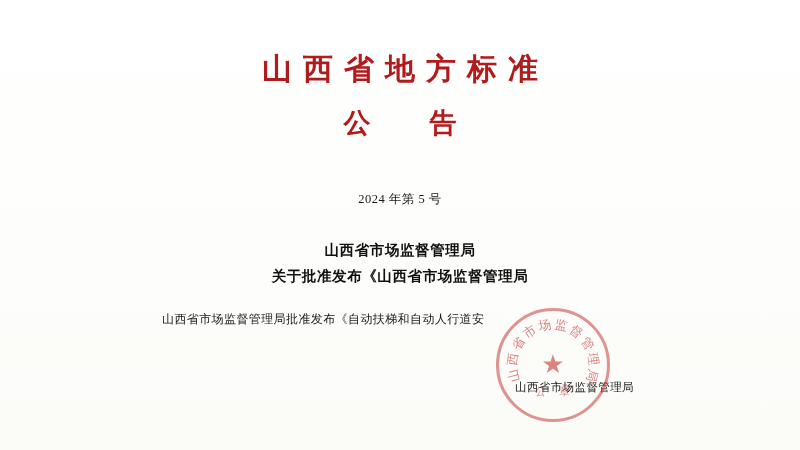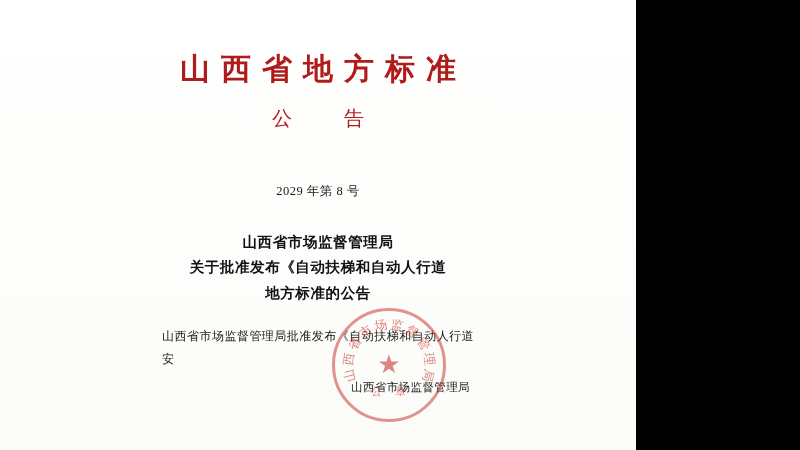--- a/index.html
+++ b/index.html
@@ -8,21 +8,21 @@
     background: #000;
   }
   body {
     width: 800px;
     height: 450px;
     overflow: hidden;
     font-family: "Liberation Serif", "DejaVu Serif", serif;
   }
   .page {
     position: relative;
-    width: 636px;
+    width: 800px;
     height: 450px;
     background: #ffffff;
     box-sizing: border-box;
   }
   
   .paper-tint {
     position: absolute;
     inset: 0;
     background: linear-gradient(180deg, #ffffff 0%, #fdfdfb 60%, #fbfbf8 100%);
     pointer-events: none;
@@ -41,23 +41,23 @@
     letter-spacing: 11px;
     font-weight: 700;
     margin: 14px 0 0 0;
     text-indent: 11px;
     line-height: 1.25;
     font-family: "DejaVu Serif", "Liberation Serif", serif;
   }
   .doc-subtitle {
     text-align: center;
     color: #b01c1c;
-    font-size: 20px;
+    font-size: 27px;
     letter-spacing: 16px;
-    font-weight: 400;
+    font-weight: 700;
     margin: 18px 0 0 0;
     text-indent: 16px;
     line-height: 1.25;
     font-family: "DejaVu Serif", "Liberation Serif", serif;
   }
   .doc-number {
     text-align: center;
     color: #1a1a1a;
     font-size: 12.5px;
     margin-top: 52px;
@@ -151,26 +151,25 @@
 
 <div class="page">
   <div class="paper-tint"></div>
 
   <div class="content">
 
     <div class="doc-title">山西省地方标准</div>
 
     <div class="doc-subtitle">公　告</div>
 
-    <div class="doc-number">2029 年第 8 号</div>
+    <div class="doc-number">2024 年第 5 号</div>
 
     <div class="heading-block">
       <span class="heading-line">山西省市场监督管理局</span>
-      <span class="heading-line">关于批准发布《自动扶梯和自动人行道</span>
-      <span class="heading-line">地方标准的公告</span>
+      <span class="heading-line">关于批准发布《山西省市场监督管理局</span>
     </div>
 
     <div class="body-block">
       <span class="body-line">山西省市场监督管理局批准发布《自动扶梯和自动人行道安</span>
     </div>
 
   </div>
 
   <div class="signature">
     <span class="sig-line">山西省市场监督管理局</span>

